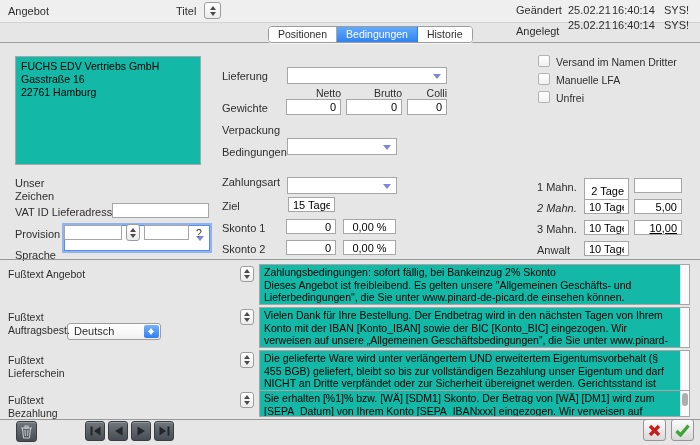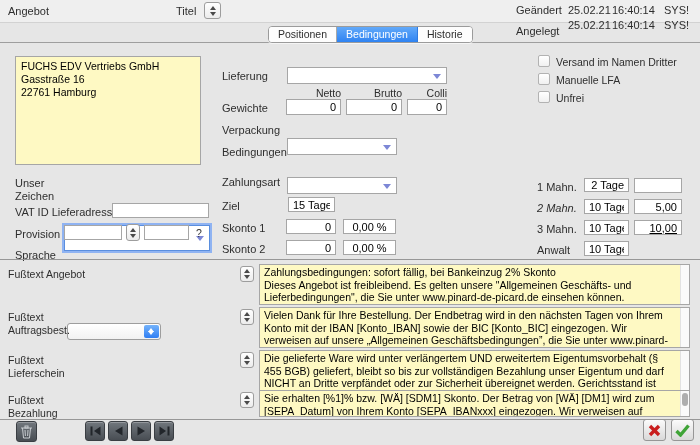--- a/index.html
+++ b/index.html
@@ -19,21 +19,21 @@
          overflow:hidden; background:#fff; height:17px; box-shadow:0 1px 0 rgba(255,255,255,.6); }
   .seg .tab { font-size:10.5px; line-height:15px; padding:0 9px; background:#fdfdfd;
               border-right:1px solid #a8a8a8; cursor:default; }
   .seg .tab:last-child { border-right:none;text-align:right; }
   .seg .tab.active { background:linear-gradient(#62a9f9,#2e83f2); color:#fff; border-right-color:#2e7ae0; }
 
   
   .tinput, .ninput { background:#fff; border:1px solid #a6a6a6; font-size:11px;
         font-family:"Liberation Sans",sans-serif; padding:0 4px; height:16px; }
   .ninput { text-align:right; }
-  textarea { background:#fef9c3; border:1px solid #a6a6a6; font-family:"Liberation Sans",sans-serif;
+  textarea { background:#14b8a6; border:1px solid #a6a6a6; font-family:"Liberation Sans",sans-serif;
              resize:none; overflow:hidden; }
   .combo { background:#fff; border:1px solid #a6a6a6; position:relative; }
   .combo .val { font-size:11px; padding:1px 4px; display:block; }
   .combo-arrow { position:absolute; right:5px; top:50%; margin-top:-2px; width:0; height:0;
         border-left:4px solid transparent; border-right:4px solid transparent; border-top:5px solid #7d87d6; }
   .focusring { border:1px solid #5a8ede !important; box-shadow:0 0 0 2px #8fb3f2; }
 
   .popup { background:linear-gradient(#ffffff,#f2f2f2); border:1px solid #9d9d9d; border-radius:3px;
            position:relative; height:17px; }
   .popup .val { font-size:11px; line-height:15px; padding:0 20px 0 6px; display:block;
@@ -148,20 +148,21 @@
 <input class="abs tinput" style="left: 64px; top: 225px; width: 58px; height: 15px;" value="">
 <div class="abs stepper" style="left:126px; top:224px; width:14px; height:17px;">
   <span class="tri-up"></span>
   <span class="tri-dn"></span>
 </div>
 <input class="abs tinput" style="left: 144px; top: 225px; width: 45px; height: 15px;" value="">
 <span class="abs lbl sm" style="left:196px; top:227px;">?</span>
 
 <span class="abs lbl" style="left:15px; top:249px;">Sprache</span>
 <div class="abs popup" style="left:67px; top:246px; width:94px;">
+  <span class="val">Deutsch</span>
   <span class="cap">
       <i class="chev up"></i>
       <i class="chev dn"></i>
     </span>
 </div>
 
 <span class="abs lbl" style="left:222px; top:176px;">Zahlungsart</span>
 <div class="abs popup" style="left:288px; top:173px; width:190px;">
   <span class="val">SEPA_Lastschrift</span>
   <span class="cap">
@@ -182,21 +183,21 @@
 
 <span class="abs lbl" style="left:222px; top:222px;">Skonto 1</span>
 <input class="abs ninput" style="left: 286px; top: 219px; width: 50px; height: 15px;" value="0">
 <input class="abs ninput" style="left: 343px; top: 219px; width: 53px; height: 15px; text-align: center;" value="0,00 %">
 
 <span class="abs lbl" style="left:222px; top:243px;">Skonto 2</span>
 <input class="abs ninput" style="left: 286px; top: 240px; width: 50px; height: 15px;" value="0">
 <input class="abs ninput" style="left: 343px; top: 240px; width: 53px; height: 15px; text-align: center;" value="0,00 %">
 
 <span class="abs lbl" style="left:537px; top:181px;">1 Mahn.</span>
-<input class="abs ninput" style="left: 584px; top: 178px; width: 45px; height: 14px;" value="2 Tage">
+<input class="abs ninput" style="left: 584px; top: 178px; width: 45px; height: 26px;" value="2 Tage">
 <input class="abs ninput" style="left: 634px; top: 178px; width: 48px; height: 15px;" value="">
 
 <span class="abs lbl" style="left:537px; top:202px;font-style:italic;">2 Mahn.</span>
 <input class="abs ninput" style="left: 584px; top: 199px; width: 45px; height: 15px;" value="10 Tage">
 <input class="abs ninput" style="left: 634px; top: 199px; width: 48px; height: 15px;" value="5,00">
 
 <span class="abs lbl" style="left:537px; top:223px;">3 Mahn.</span>
 <input class="abs ninput" style="left: 584px; top: 220px; width: 45px; height: 15px;" value="10 Tage">
 <input class="abs ninput" style="left: 634px; top: 220px; width: 48px; height: 15px; text-decoration: underline;" value="10,00">
 

